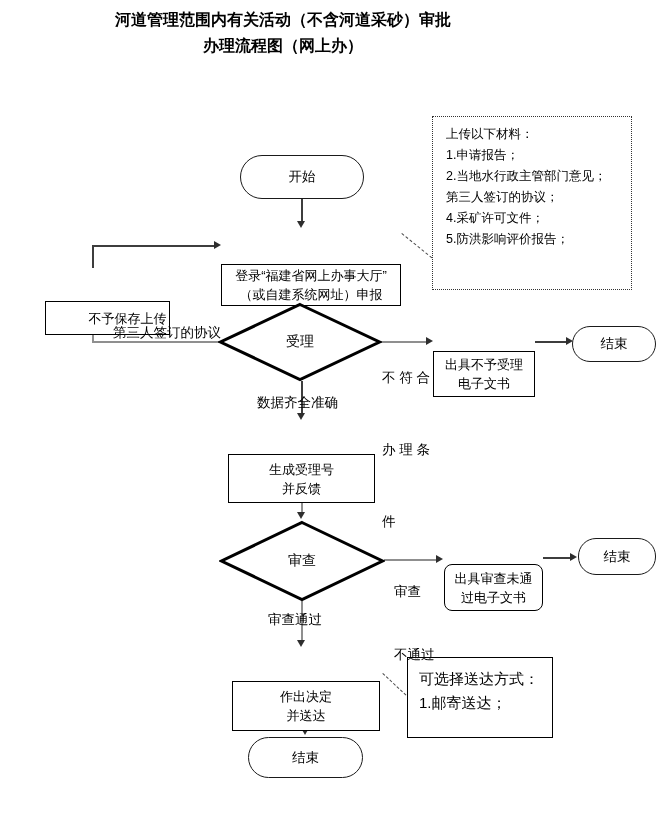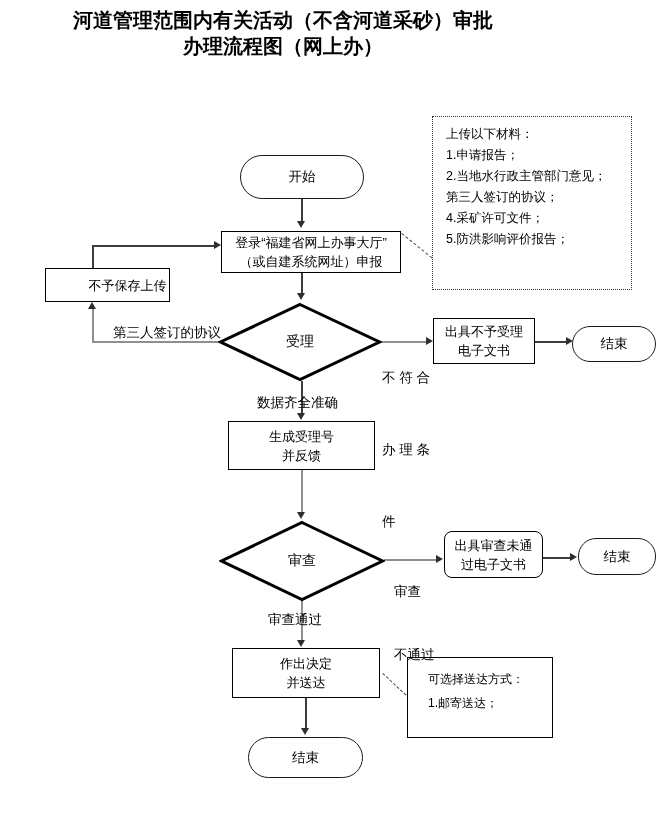--- a/index.html
+++ b/index.html
@@ -3,26 +3,26 @@
 <meta charset="utf-8">
 <style>
   html,body{margin:0;padding:0;background:#fff;}
   #canvas{
     position:relative;width:664px;height:815px;background:#fff;overflow:hidden;
     font-family:"Liberation Sans","DejaVu Sans",sans-serif;color:#000;
   }
   .title{
     position:absolute;left:0;top:7px;width:566px;text-align:center;
     font-family:"Liberation Serif","DejaVu Serif",serif;
-    font-weight:700;font-size:20px;line-height:26px;color:#000;
+    font-weight:700;font-size:16px;line-height:26px;color:#000;
   }
   .box{
     position:absolute;box-sizing:border-box;border:1px solid #000;background:#fff;
     display:flex;flex-direction:column;align-items:center;justify-content:center;
-    font-size:13px;line-height:19px;text-align:center;
+    font-size:13px;line-height:19px;text-align:center;margin-top:33px;
   }
   .oval{
     position:absolute;box-sizing:border-box;border:1.5px solid #1a1a1a;background:#fff;
     display:flex;align-items:center;justify-content:center;font-size:13.5px;
   }
   .notebox{
     position:absolute;box-sizing:border-box;background:#fff;text-align:left;
     font-size:12.5px;overflow:hidden;
   }
   .dotted{border:1px dotted #333;}
@@ -149,21 +149,21 @@
 
   <div class="oval" style="left:578px;top:538px;width:78px;height:37px;border-radius:18px;">
     <span>结束</span>
   </div>
 
   <div class="box" style="left:232px;top:648px;width:148px;height:50px;">
     <div>作出决定</div>
     <div>并送达</div>
   </div>
 
-  <div class="notebox solid" style="left:407px;top:657px;width:146px;height:81px;padding:9px 4px 0 20px;font-size:12px;line-height:24px;">
+  <div class="notebox solid" style="left:407px;top:657px;width:146px;height:81px;padding:9px 4px 0 11px;font-size:15px;line-height:24px;">
     <div>可选择送达方式：</div>
     <div>1.邮寄送达；</div>
   </div>
 
   <div class="oval" style="left:248px;top:737px;width:115px;height:41px;border-radius:21px;">
     <span>结束</span>
   </div>
 
   <div class="lbl" style="left:113px;top:325px;">第三人签订的协议</div>
 

